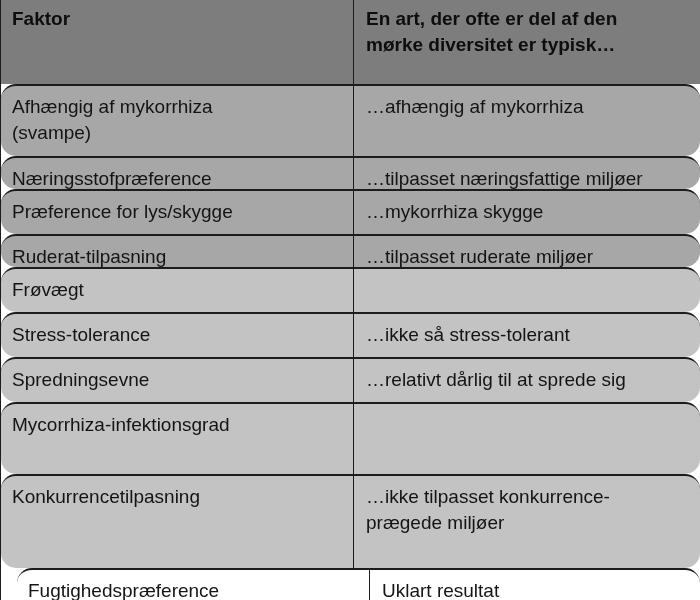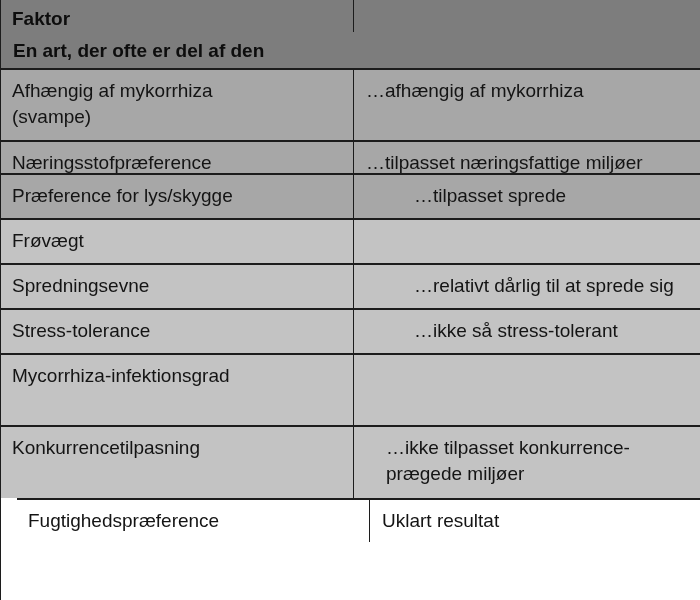--- a/index.html
+++ b/index.html
@@ -18,20 +18,21 @@
     color: var(--text, #141414);
     font-size: 19px;
     line-height: 26px;
   }
   .row {
     display: flex;
     box-sizing: border-box;
   }
   .row + .row {
     border-top: 2px solid var(--border, #1c1c1c);
+    border-radius: 15px;
   }
   .cell {
     box-sizing: border-box;
     white-space: pre-line;
     overflow: hidden;
   }
   .c1 {
     width: 353px;
     flex: 0 0 auto;
     border-right: 1px solid var(--border, #1c1c1c);
@@ -43,25 +44,25 @@
   }
   .header .cell {
     font-weight: 700;
     padding-top: 6px;
     color: #0d0d0d;
   }
   .shade-header { background: var(--header-bg, #7d7d7d); }
   .shade-mid    { background: var(--mid-bg, #a7a7a7); }
   .shade-light  { background: var(--light-bg, #c3c3c3); }
   .shade-white  { background: var(--white-bg, #ffffff); }
-  .h68 { height: 68px; flex-direction: column; }
+  .h68 { height: 84px; }
   .h72 { height: 72px; }
-  .h73 { height: 73px; gap: 20px; }
+  .h73 { height: 94px; }
   .h46 { height: 33px; }
-  .h45 { height: 45px; gap: 48px; }
+  .h45 { height: 45px; }
   .h43 { height: 44px; margin-left: 16px; }
 </style>
 </head>
 <body>
 
 <div class="table">
 
   <div class="row header shade-header h68">
     <div class="cell c1">Faktor</div>
     <div class="cell c2">En art, der ofte er del af den
@@ -74,36 +75,40 @@
     <div class="cell c2">…afhængig af mykorrhiza</div>
   </div>
 
   <div class="row h46 shade-mid">
     <div class="cell c1">Næringsstofpræference</div>
     <div class="cell c2">…tilpasset næringsfattige miljøer</div>
   </div>
 
   <div class="row h45 shade-mid">
     <div class="cell c1">Præference for lys/skygge</div>
-    <div class="cell c2">…tilpasset sprede</div>
+    <div class="cell c2">…mykorrhiza skygge</div>
   </div>
 
+  <div class="row h46 shade-mid">
+    <div class="cell c1">Ruderat-tilpasning</div>
+    <div class="cell c2">…tilpasset ruderate miljøer</div>
+  </div>
 
   <div class="row h45 shade-light">
     <div class="cell c1">Frøvægt</div>
   </div>
 
   <div class="row h45 shade-light">
-    <div class="cell c1">Spredningsevne</div>
-    <div class="cell c2">…relativt dårlig til at sprede sig</div>
+    <div class="cell c1">Stress-tolerance</div>
+    <div class="cell c2">…ikke så stress-tolerant</div>
   </div>
 
   <div class="row h45 shade-light">
-    <div class="cell c1">Stress-tolerance</div>
-    <div class="cell c2">…ikke så stress-tolerant</div>
+    <div class="cell c1">Spredningsevne</div>
+    <div class="cell c2">…relativt dårlig til at sprede sig</div>
   </div>
 
   <div class="row h72 shade-light">
     <div class="cell c1">Mycorrhiza-infektionsgrad</div>
   </div>
 
   <div class="row h73 shade-light">
     <div class="cell c1">Konkurrencetilpasning</div>
     <div class="cell c2">…ikke tilpasset konkurrence-
 prægede miljøer</div>

